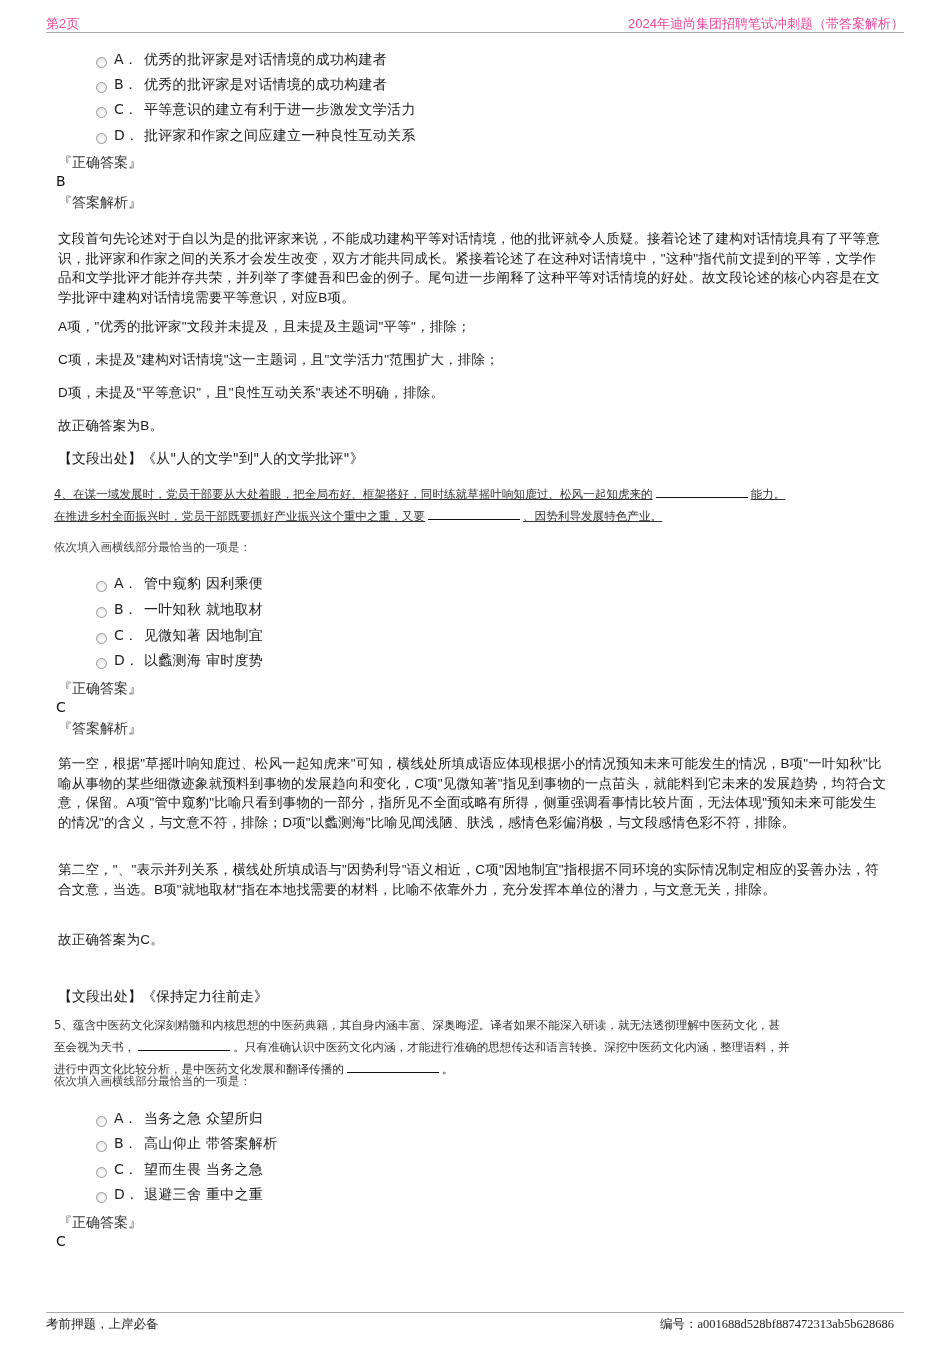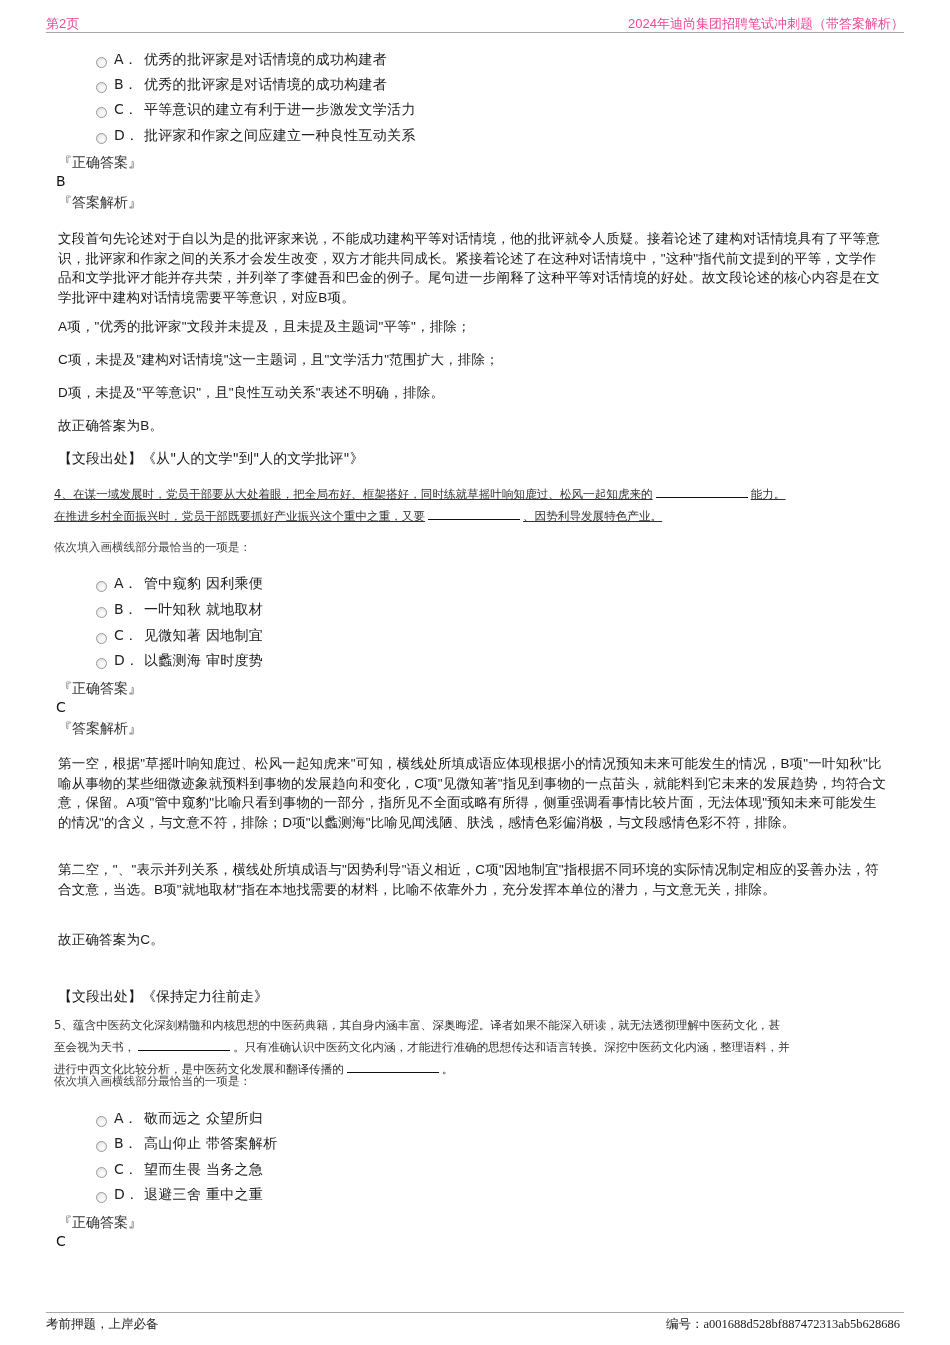--- a/index.html
+++ b/index.html
@@ -33,21 +33,21 @@
       left: 46px;
       top: 1312px;
       width: 858px;
       border-top: 1px solid #a8a8a8;
       font-family: Liberation Serif, serif;
       font-size: 12.5px;
       color: #222;
       height: 20px;
     }
     .footer .left { position: absolute; left: 0; top: 3px; }
-    .footer .right { position: absolute; right: 4px; top: 3px; }
+    .footer .right { position: absolute; right: 10px; top: 3px; }
 
     .option {
       position: absolute;
       left: 96px;
       height: 20px;
       font-size: 14px;
       color: #222;
       display: flex;
       align-items: center;
     }
@@ -207,21 +207,21 @@
 <div class="question" style="top:994px;margin-top:20px;">
   <span>5、蕴含中医药文化深刻精髓和内核思想的中医药典籍，其自身内涵丰富、深奥晦涩。译者如果不能深入研读，就无法透彻理解中医药文化，甚</span><br>
   <span>至会视为天书，</span><span class="blank"></span><span>。只有准确认识中医药文化内涵，才能进行准确的思想传达和语言转换。深挖中医药文化内涵，整理语料，并</span><br>
   <span>进行中西文化比较分析，是中医药文化发展和翻译传播的</span><span class="blank"></span><span>。</span>
 </div>
 <div class="instr" style="top:1074px;">依次填入画横线部分最恰当的一项是：</div>
 
 <div class="option" style="top:1109px;">
   <span class="radio"></span>
   <span class="opt-letter">A．</span>
-  <span class="opt-text">敬而远之 众望所归</span>
+  <span class="opt-text">当务之急 众望所归</span>
 </div>
 <div class="option" style="top:1134px;">
   <span class="radio"></span>
   <span class="opt-letter">B．</span>
   <span class="opt-text">高山仰止 带答案解析</span>
 </div>
 <div class="option" style="top:1160px;">
   <span class="radio"></span>
   <span class="opt-letter">C．</span>
   <span class="opt-text">望而生畏 当务之急</span>

